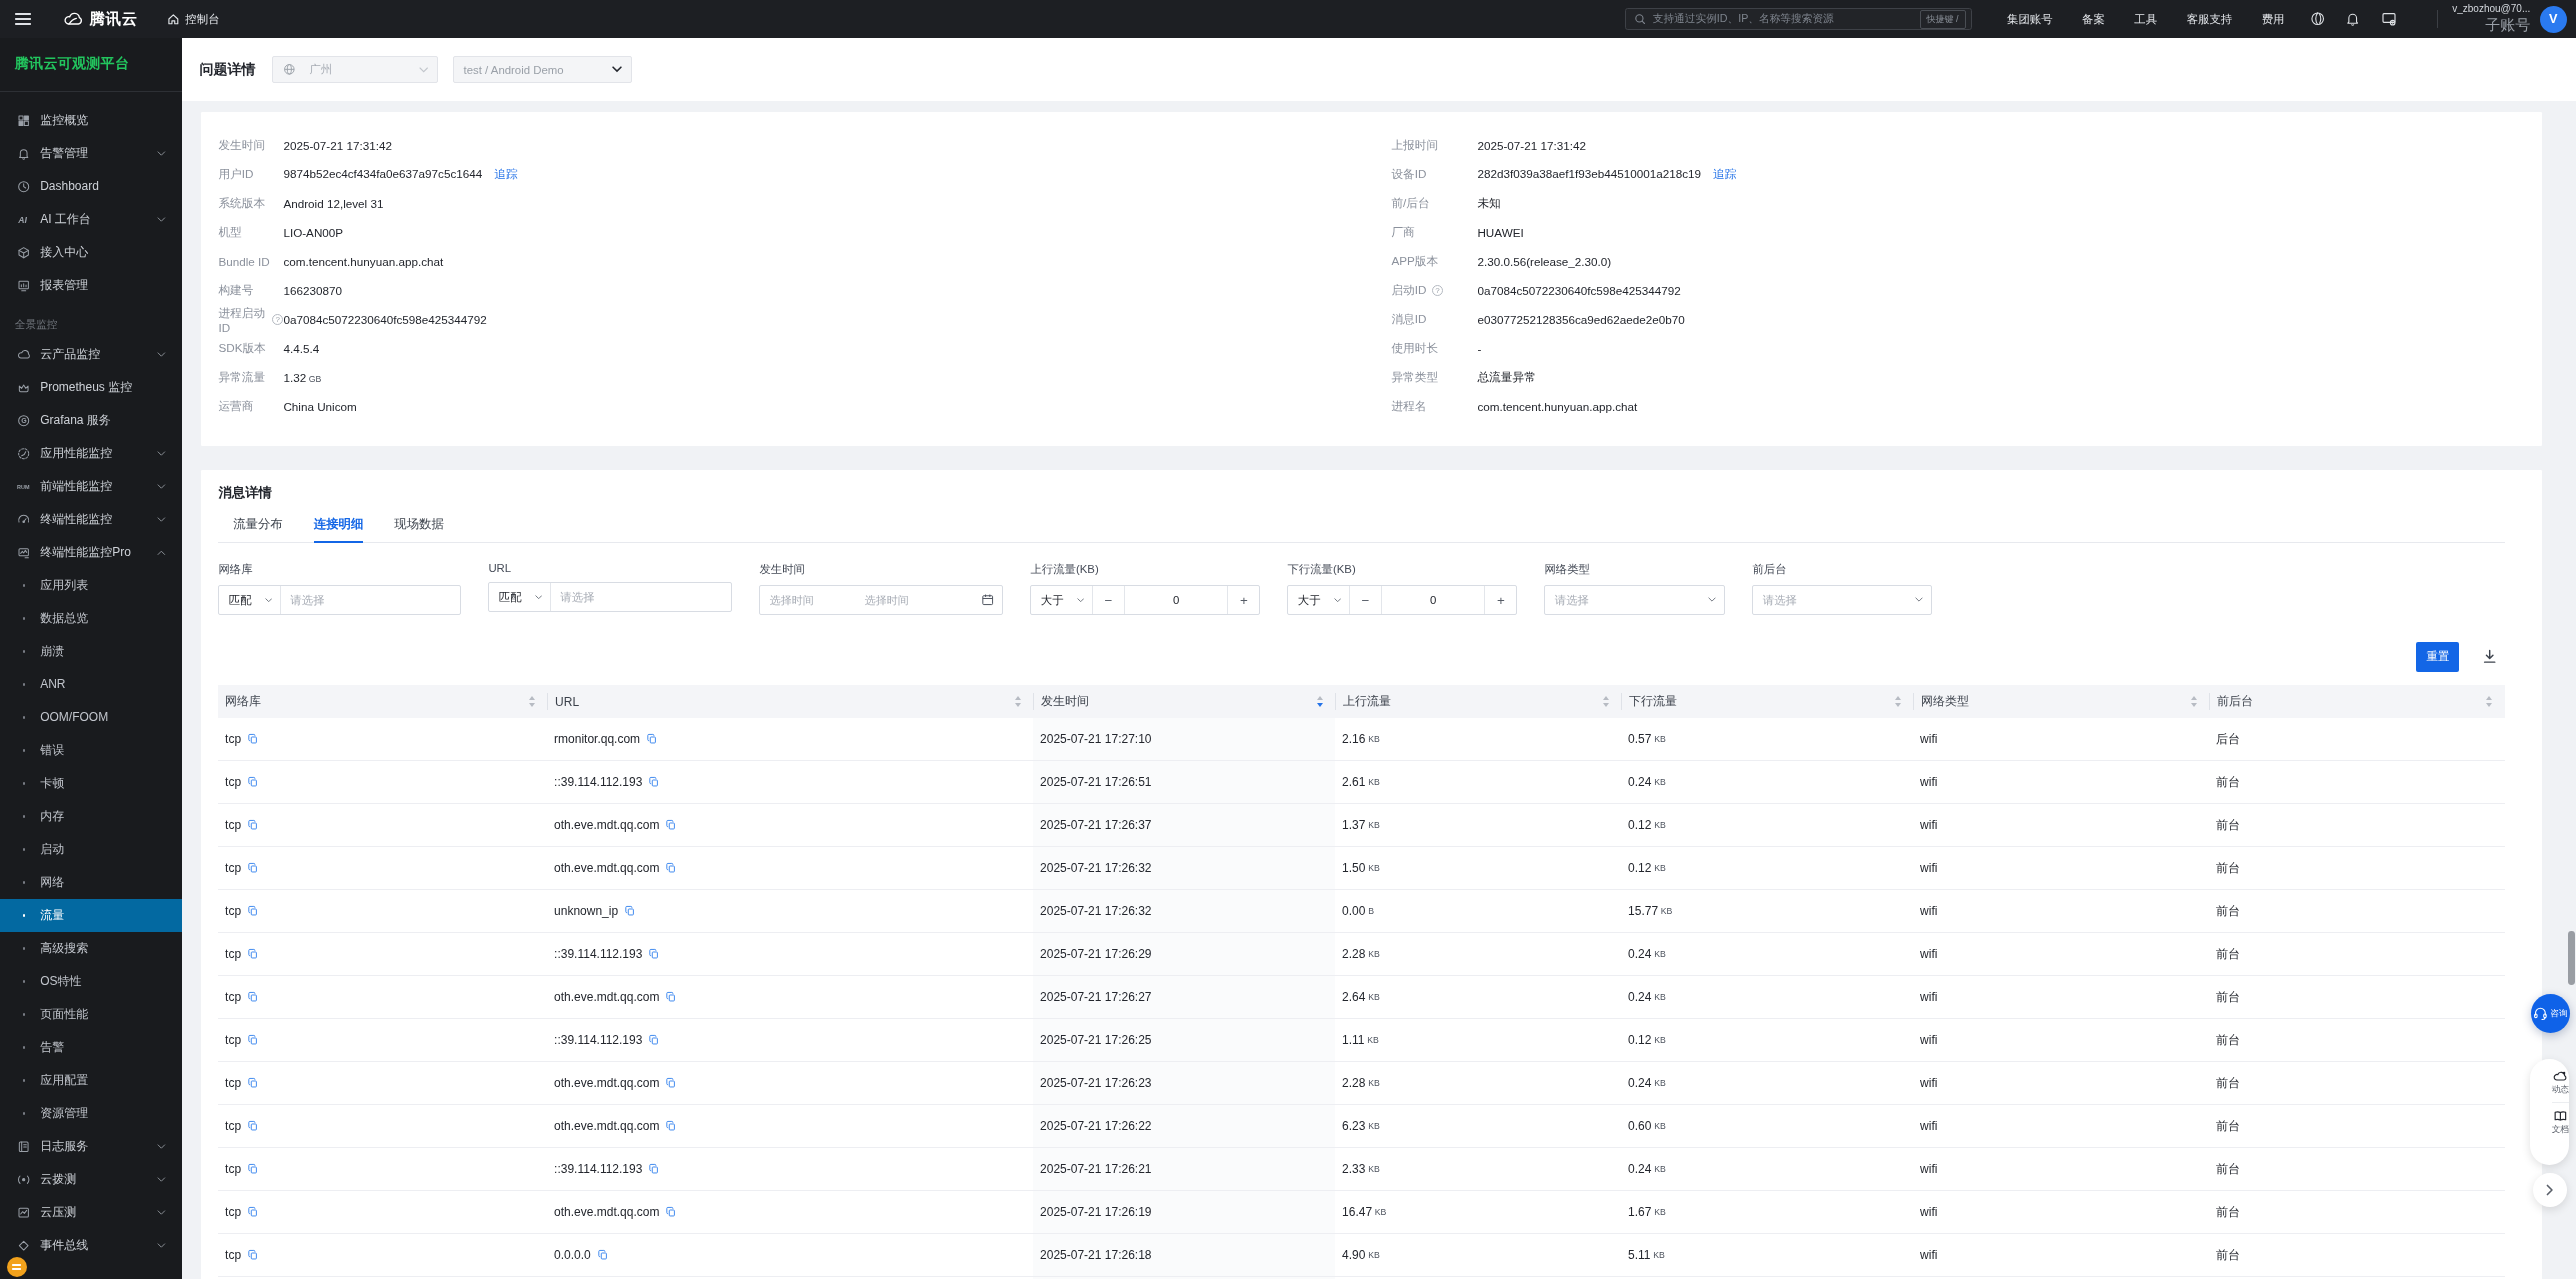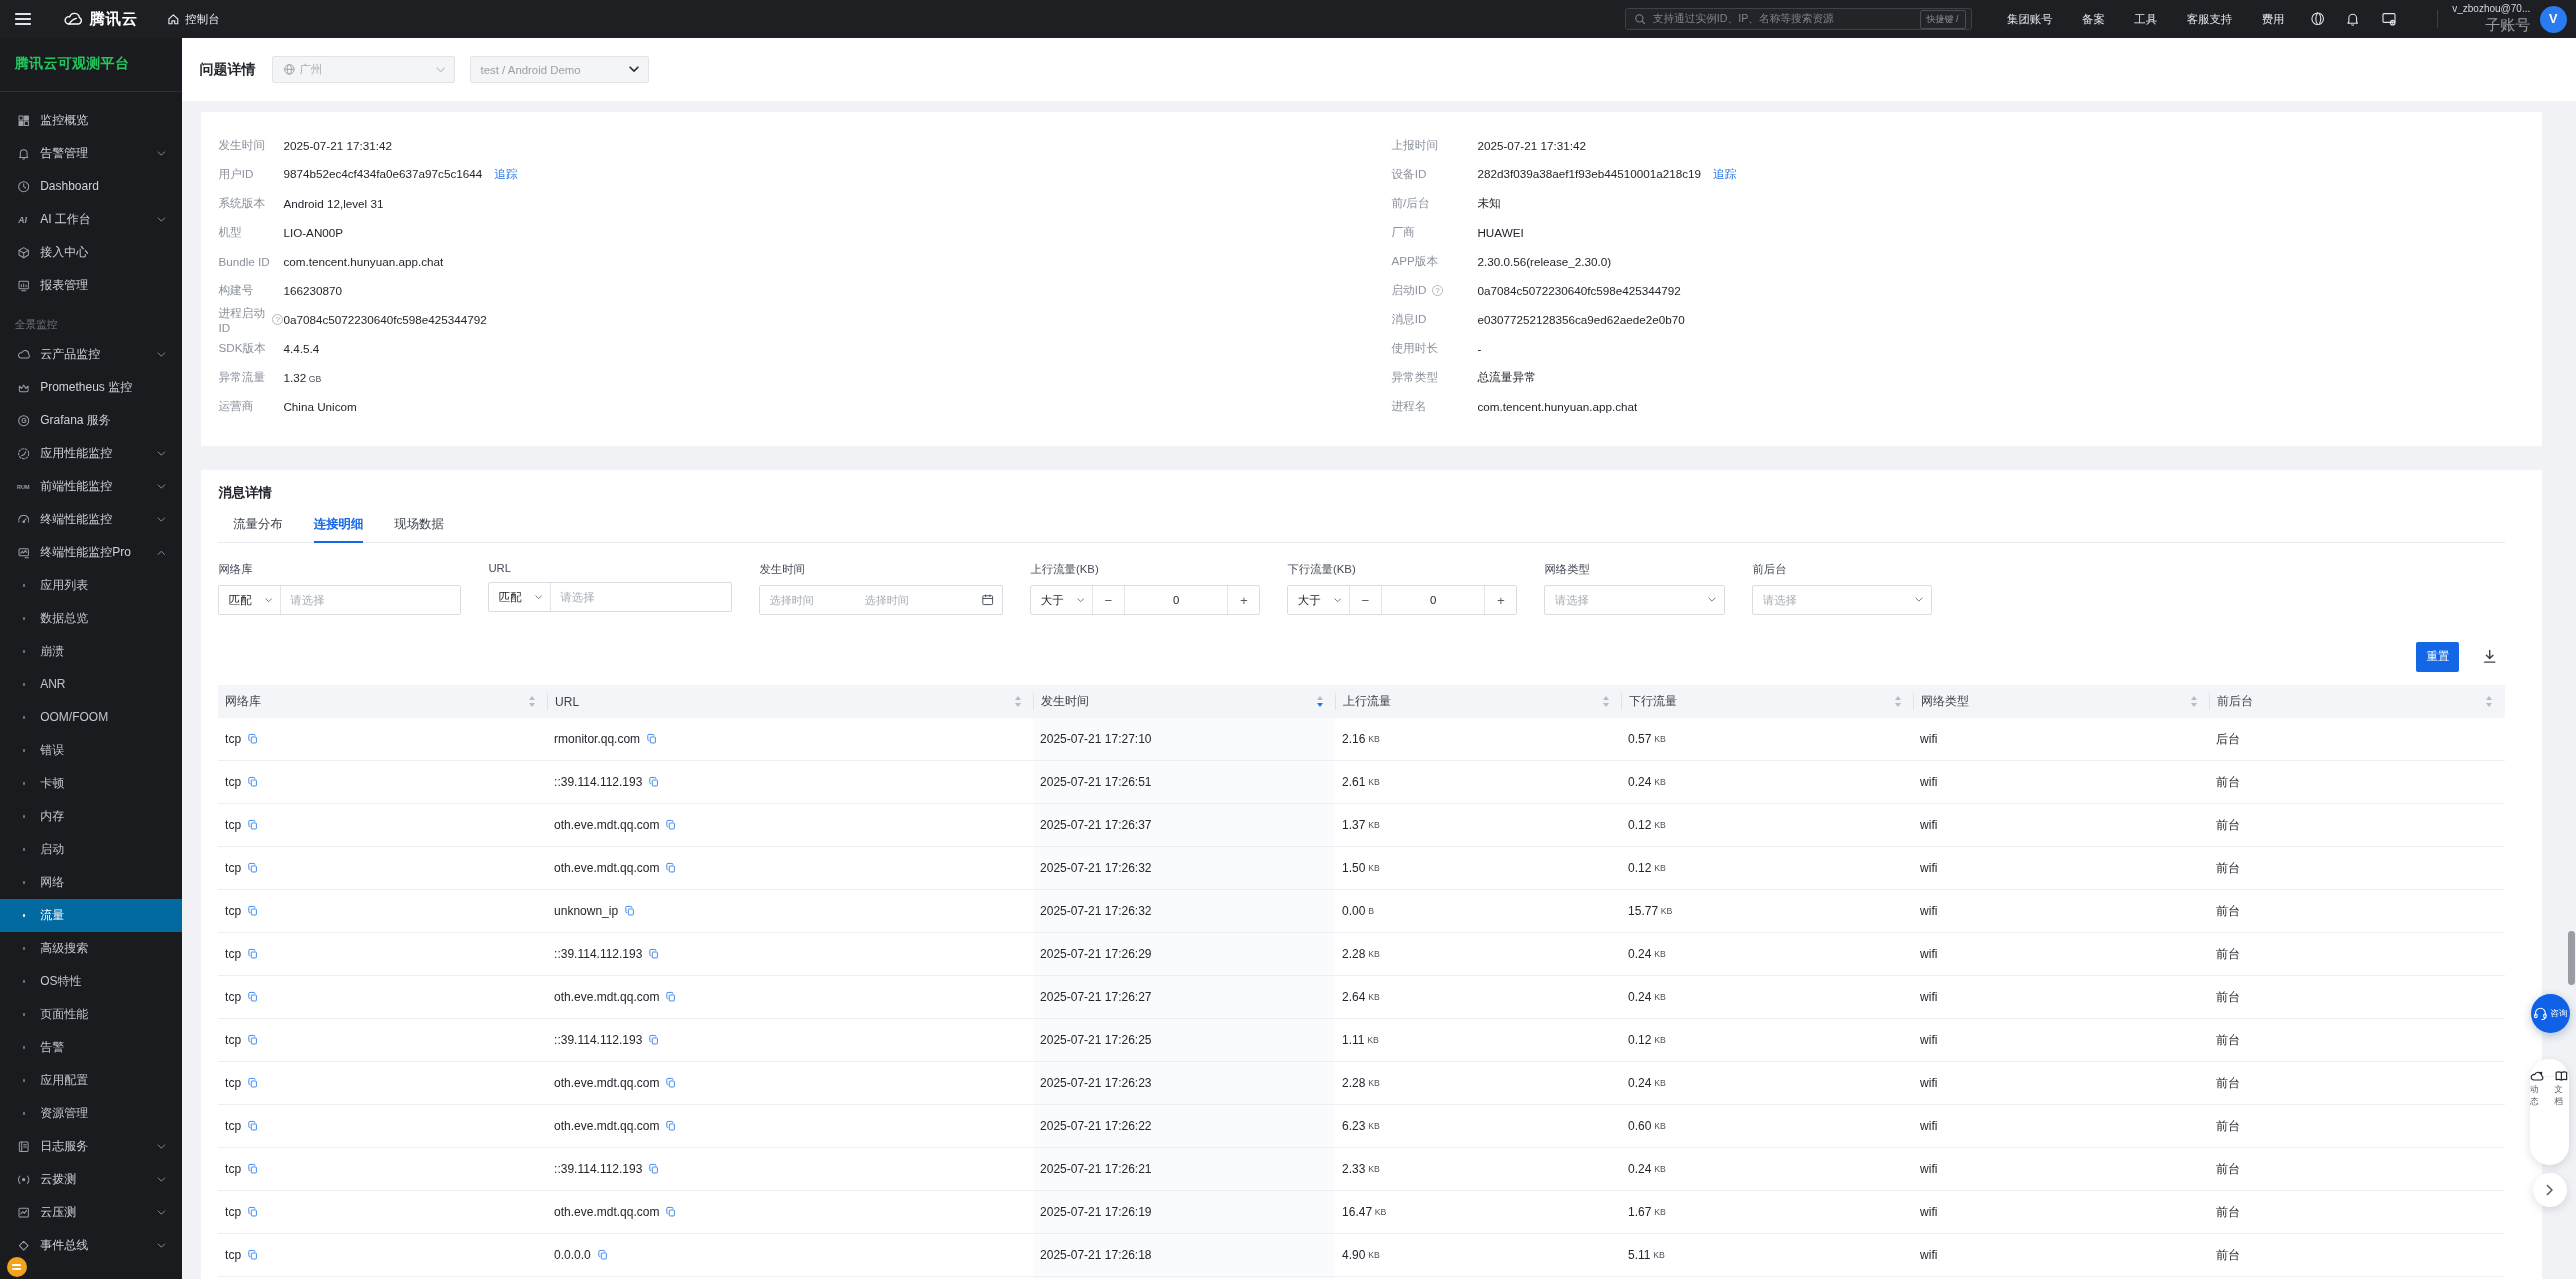--- a/index.html
+++ b/index.html
@@ -50,21 +50,21 @@
   .sb-helper { position:fixed; left:6.7px; top:1257px; width:20px; height:20px; border-radius:50%; background:#f2a21c;
     z-index:45; display:flex; flex-direction:column; justify-content:center; gap:2.7px; align-items:center; cursor:pointer; }
   .sb-helper i { display:block; width:9.4px; height:1.3px; background:#fff; border-radius:0.7px; }
 
   
   .main { position:absolute; left:182px; top:38px; right:0; bottom:0; overflow:hidden; }
   .page-head { height:63px; background:#fff; display:flex; align-items:center; padding-left:17.4px; }
   .page-title { font-size:14px; font-weight:bold; color:#23262d; }
   .sel { height:27px; background:#f4f5f7; border:0.7px solid #e2e4e9; border-radius:2px; display:flex;
     align-items:center; padding:0 9.4px; cursor:pointer; }
-  .sel-region { width:183px; margin-left:17px; gap:4px; }
+  .sel-region { width:166px; margin-left:17px; gap:14px; }
   .sel-region .txt { font-size:11.4px; color:#a7acb4; }
   .sel-region .chev { margin-left:auto; color:#c2c6cc; }
   .sel-app { width:179px; margin-left:14.8px; }
   .sel-app .txt { font-size:11.4px; color:#9aa0a8; }
   .sel-app .chev { margin-left:auto; color:#24272e; }
 
   .card { background:#fff; border-radius:1.3px; }
   .card-error { margin:10.7px 34px 0 19px; height:334px; padding:13.4px 37px 0 17.4px; }
   .card-title { font-size:13.4px; font-weight:bold; color:#23262d; }
   .kv-cols { display:grid; grid-template-columns:1173px 1fr; margin-top:6px; }
@@ -131,21 +131,21 @@
   .t-cell.sorted { background:#fafbfc; }
   .t-cell .unit { font-size:8.7px; margin-left:2.7px; color:#4b515c; }
   .copy { margin-left:6px; cursor:pointer; flex:none; }
 
   
   .fab-consult { position:fixed; left:2531px; top:994px; width:39px; height:39px; border-radius:50%; background:#0f62e8;
     color:#fff; display:flex; flex-direction:row; align-items:center; justify-content:center; gap:2px; z-index:60;
     box-shadow:0 2.7px 9.4px rgba(0,30,90,.25); cursor:pointer; }
   .fab-consult .t { font-size:8.7px; }
   .fab-pill { position:fixed; left:2530px; top:1059px; width:39px; height:106px; border-radius:19.5px; background:#fff;
-    box-shadow:0 2.7px 9.4px rgba(0,0,0,.12); z-index:60; display:flex; flex-direction:row; align-items:flex-start; padding-top:10.7px; }
+    box-shadow:0 2.7px 9.4px rgba(0,0,0,.12); z-index:60; display:flex; flex-direction:column; align-items:flex-end; padding-top:10.7px; }
   .fab-pill .t { font-size:8.7px; color:#5a606a; margin-top:2px; }
   .fab-pill .sep { width:17.4px; border-bottom:0.7px solid #ebedf0; margin:6.7px 0; }
   .fab-pill .half { display:flex; flex-direction:column; align-items:center; cursor:pointer; }
   .fab-next { position:fixed; left:2533px; top:1173px; width:34px; height:34px; border-radius:50%; background:#fff;
     box-shadow:0 2.7px 9.4px rgba(0,0,0,.12); z-index:60; display:flex; align-items:center; justify-content:center;
     color:#5a606a; cursor:pointer; }
   .scroll-thumb { position:fixed; right:1.3px; top:931px; width:6.7px; height:54px; border-radius:3.4px; background:#999da3; z-index:70; }
 </style>
 </head>
 <body>

